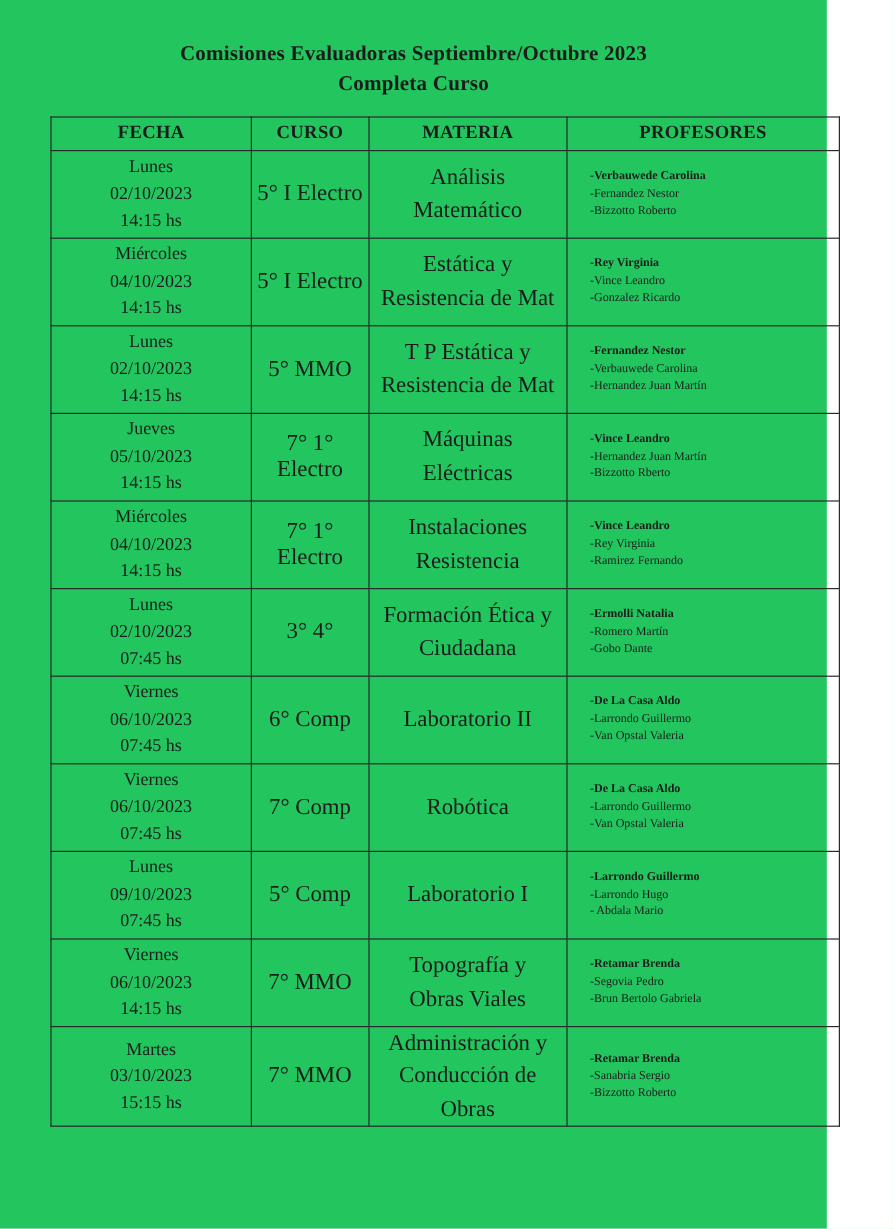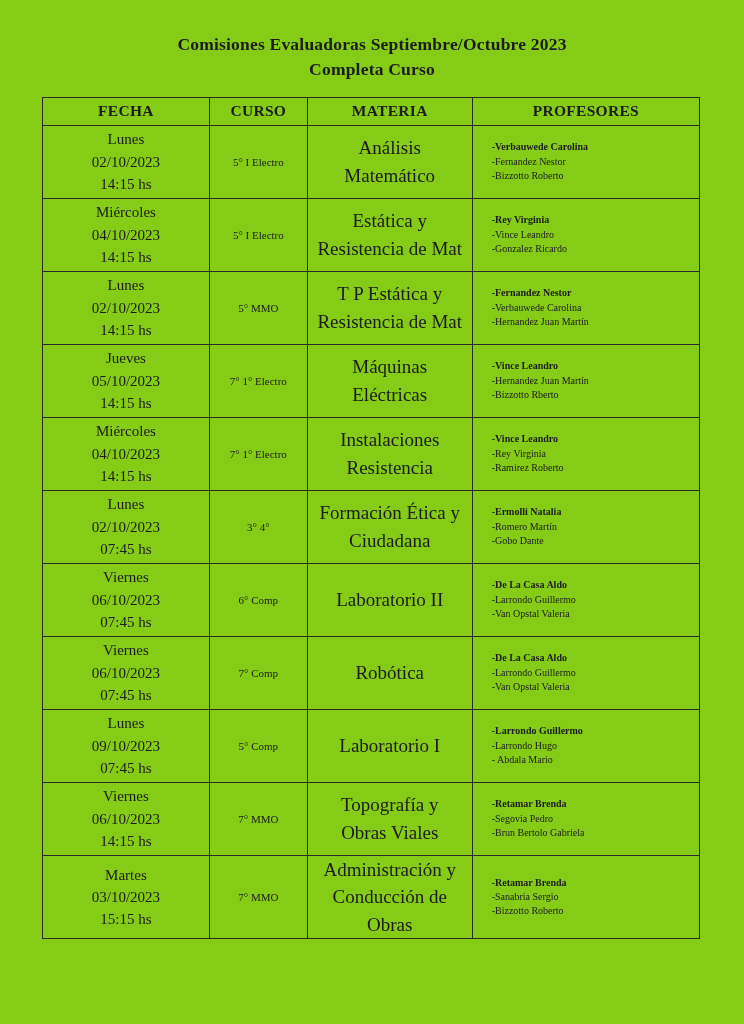--- a/index.html
+++ b/index.html
@@ -5,24 +5,24 @@
   * { margin: 0; padding: 0; box-sizing: border-box; }
   html, body { background: #ffffff; }
   body {
     width: 744px;
     height: 1024px;
     font-family: "Liberation Serif", "DejaVu Serif", serif;
     color: #1c1c1c;
     overflow: hidden;
   }
   .page {
-    width: 744px;
+    width: 689px;
     height: 1024px;
     padding-top: 32px;
-    background: #84cc16;
+    background: #22c55e;
   }
   .doc-title {
     text-align: center;
     font-weight: bold;
     font-size: 17.5px;
     line-height: 1.45;
     letter-spacing: 0.2px;
   }
   .schedule-table {
     border-collapse: collapse;
@@ -44,21 +44,21 @@
     margin-left: 16px;
   }
   .schedule-table td { height: 73px; }
   .cell-fecha {
     text-align: center;
     font-size: 15px;
     line-height: 1.48;
   }
   .cell-curso {
     text-align: center;
-    font-size: 11px;
+    font-size: 19px;
   }
   .cell-materia {
     text-align: center;
     font-size: 19px;
     line-height: 1.45;
   }
   .cell-profesores {
     font-size: 10px;
     line-height: 1.42;
     padding-left: 19px;
@@ -171,21 +171,21 @@
       <div>14:15 hs</div>
     </td>
     <td class="cell-curso">7° 1° Electro</td>
     <td class="cell-materia">
             <div class="materia-line">Instalaciones</div>
             <div class="materia-line">Resistencia</div>
           </td>
     <td class="cell-profesores">
             <div class="prof-line lead">-Vince Leandro</div>
             <div class="prof-line">-Rey Virginia</div>
-            <div class="prof-line">-Ramirez Roberto</div>
+            <div class="prof-line">-Ramirez Fernando</div>
           </td>
   </tr>
         <tr>
     <td class="cell-fecha">
       <div>Lunes</div>
       <div>02/10/2023</div>
       <div>07:45 hs</div>
     </td>
     <td class="cell-curso">3° 4°</td>
     <td class="cell-materia">

